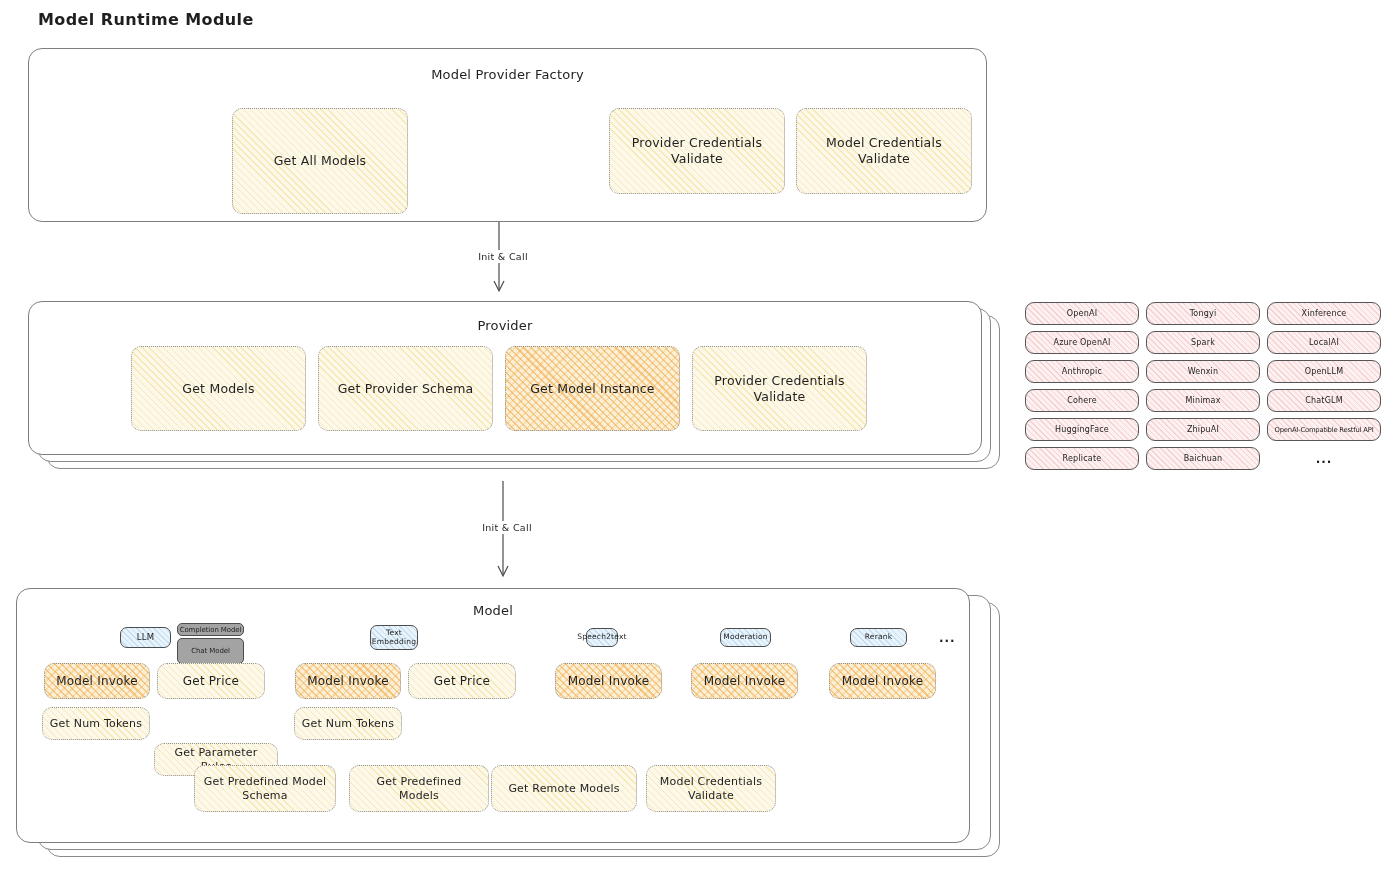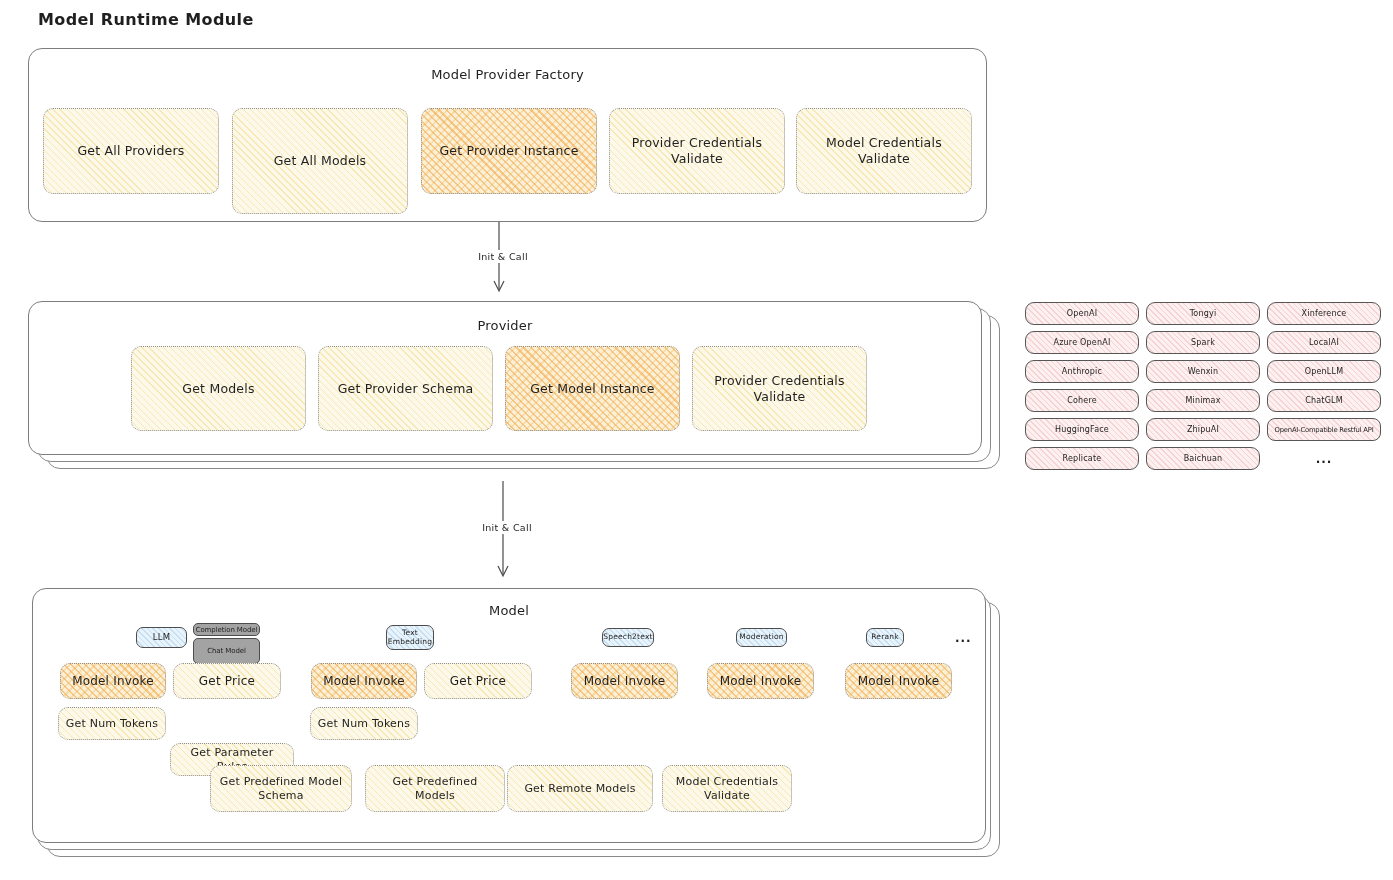--- a/index.html
+++ b/index.html
@@ -48,21 +48,21 @@
     grid-auto-rows:23px;column-gap:7px;row-gap:6px;
   }
   .pcell{
     display:flex;align-items:center;justify-content:center;text-align:center;
     border:1.3px solid #565656;border-radius:9px;font-size:8px;
     box-sizing:border-box;overflow:hidden;white-space:nowrap;
     background:
       repeating-linear-gradient(45deg, rgba(235,160,160,0.38) 0px, rgba(235,160,160,0.38) 1px, transparent 1px, transparent 4px),
       #fdf0f0;
   }
-  .pcell.tiny{font-size:6.8px;letter-spacing:-0.2px;border-radius:8px;}
+  .pcell.tiny{font-size:6.8px;letter-spacing:-0.2px;}
   .pcell.more{border:none;background:none;font-size:12px;font-weight:600;letter-spacing:1px;}
   .bluetab{
     position:absolute;display:flex;align-items:center;justify-content:center;
     text-align:center;border:1.2px solid #4d4d4d;border-radius:7px;
     font-size:8px;line-height:1.15;box-sizing:border-box;z-index:3;padding:0;
     background:
       repeating-linear-gradient(45deg, rgba(130,185,225,0.35) 0px, rgba(130,185,225,0.35) 1px, transparent 1px, transparent 4px),
       #e8f3fb;
   }
   .bluetab.small{font-size:7.5px;}
@@ -81,23 +81,21 @@
 </style>
 </head>
 <body>
 
 <div id="canvas">
 
   <div class="page-title">Model Runtime Module</div>
 
   <div class="frame" style="left:28px;top:48px;width:957px;height:172px;">
     <div class="frame-title" style="top:18px;">Model Provider Factory</div>
-    <div class="obox y fs12" style="left:14px;top:59px;width:176px;height:86px;">Get All Providers</div>
     <div class="obox y fs12" style="left:203px;top:59px;width:176px;height:106px;">Get All Models</div>
-    <div class="obox o fs12" style="left:392px;top:59px;width:176px;height:86px;">Get Provider Instance</div>
     <div class="obox y fs12" style="left:580px;top:59px;width:176px;height:86px;">Provider Credentials Validate</div>
     <div class="obox y fs12" style="left:767px;top:59px;width:176px;height:86px;">Model Credentials Validate</div>
   </div>
 
   <svg class="arrow" style="left:492px;top:222px;" width="14" height="76" viewBox="0 0 14 76">
     <line x1="7" y1="0" x2="7" y2="68" stroke="#4a4a4a" stroke-width="1.2"></line>
     <polyline points="2,59 7,69 12,59" fill="none" stroke="#4a4a4a" stroke-width="1.2"></polyline>
   </svg>
   <div class="arrow-label" style="left:466px;top:250px;width:64px;">Init &amp; Call</div>
 
@@ -133,30 +131,30 @@
   </div>
 
   <svg class="arrow" style="left:496px;top:481px;" width="14" height="102" viewBox="0 0 14 102">
     <line x1="7" y1="0" x2="7" y2="94" stroke="#4a4a4a" stroke-width="1.2"></line>
     <polyline points="2,85 7,95 12,85" fill="none" stroke="#4a4a4a" stroke-width="1.2"></polyline>
   </svg>
   <div class="arrow-label" style="left:470px;top:521px;width:64px;">Init &amp; Call</div>
 
   <div class="stack" style="left:46px;top:602px;width:952px;height:253px;"></div>
   <div class="stack" style="left:37px;top:595px;width:952px;height:253px;"></div>
-  <div class="frame" style="left:32px;top:588px;width:952px;height:253px;">
+  <div class="frame" style="left:16px;top:588px;width:952px;height:253px;">
     <div class="frame-title" style="top:14px;">Model</div>
 
     <div class="bluetab" style="left:103px;top:38px;width:51px;height:21px;font-size:8.5px;">LLM</div>
     <div class="whitetab" style="left:160px;top:34px;width:67px;height:13px;">Completion Model</div>
     <div class="whitetab" style="left:160px;top:49px;width:67px;height:26px;">Chat Model</div>
     <div class="bluetab small" style="left:353px;top:36px;width:48px;height:25px;padding:1px 22px;">Text Embedding</div>
-    <div class="bluetab small" style="left:569px;top:39px;width:52px;height:19px;">Speech2text</div>
+    <div class="bluetab small" style="left:569px;top:39px;width:32px;height:19px;">Speech2text</div>
     <div class="bluetab small" style="left:703px;top:39px;width:51px;height:19px;">Moderation</div>
-    <div class="bluetab small" style="left:833px;top:39px;width:38px;height:19px;text-align:right;">Rerank</div>
+    <div class="bluetab small" style="left:833px;top:39px;width:57px;height:19px;text-align:right;">Rerank</div>
     <div class="dots" style="left:922px;top:42px;">...</div>
 
     <div class="obox o fs11" style="left:27px;top:74px;width:106px;height:36px;">Model Invoke</div>
     <div class="obox y fs11" style="left:140px;top:74px;width:108px;height:36px;">Get Price</div>
     <div class="obox o fs11" style="left:278px;top:74px;width:106px;height:36px;">Model Invoke</div>
     <div class="obox y fs11" style="left:391px;top:74px;width:108px;height:36px;">Get Price</div>
     <div class="obox o fs11" style="left:538px;top:74px;width:107px;height:36px;">Model Invoke</div>
     <div class="obox o fs11" style="left:674px;top:74px;width:107px;height:36px;">Model Invoke</div>
     <div class="obox o fs11" style="left:812px;top:74px;width:107px;height:36px;">Model Invoke</div>
 

